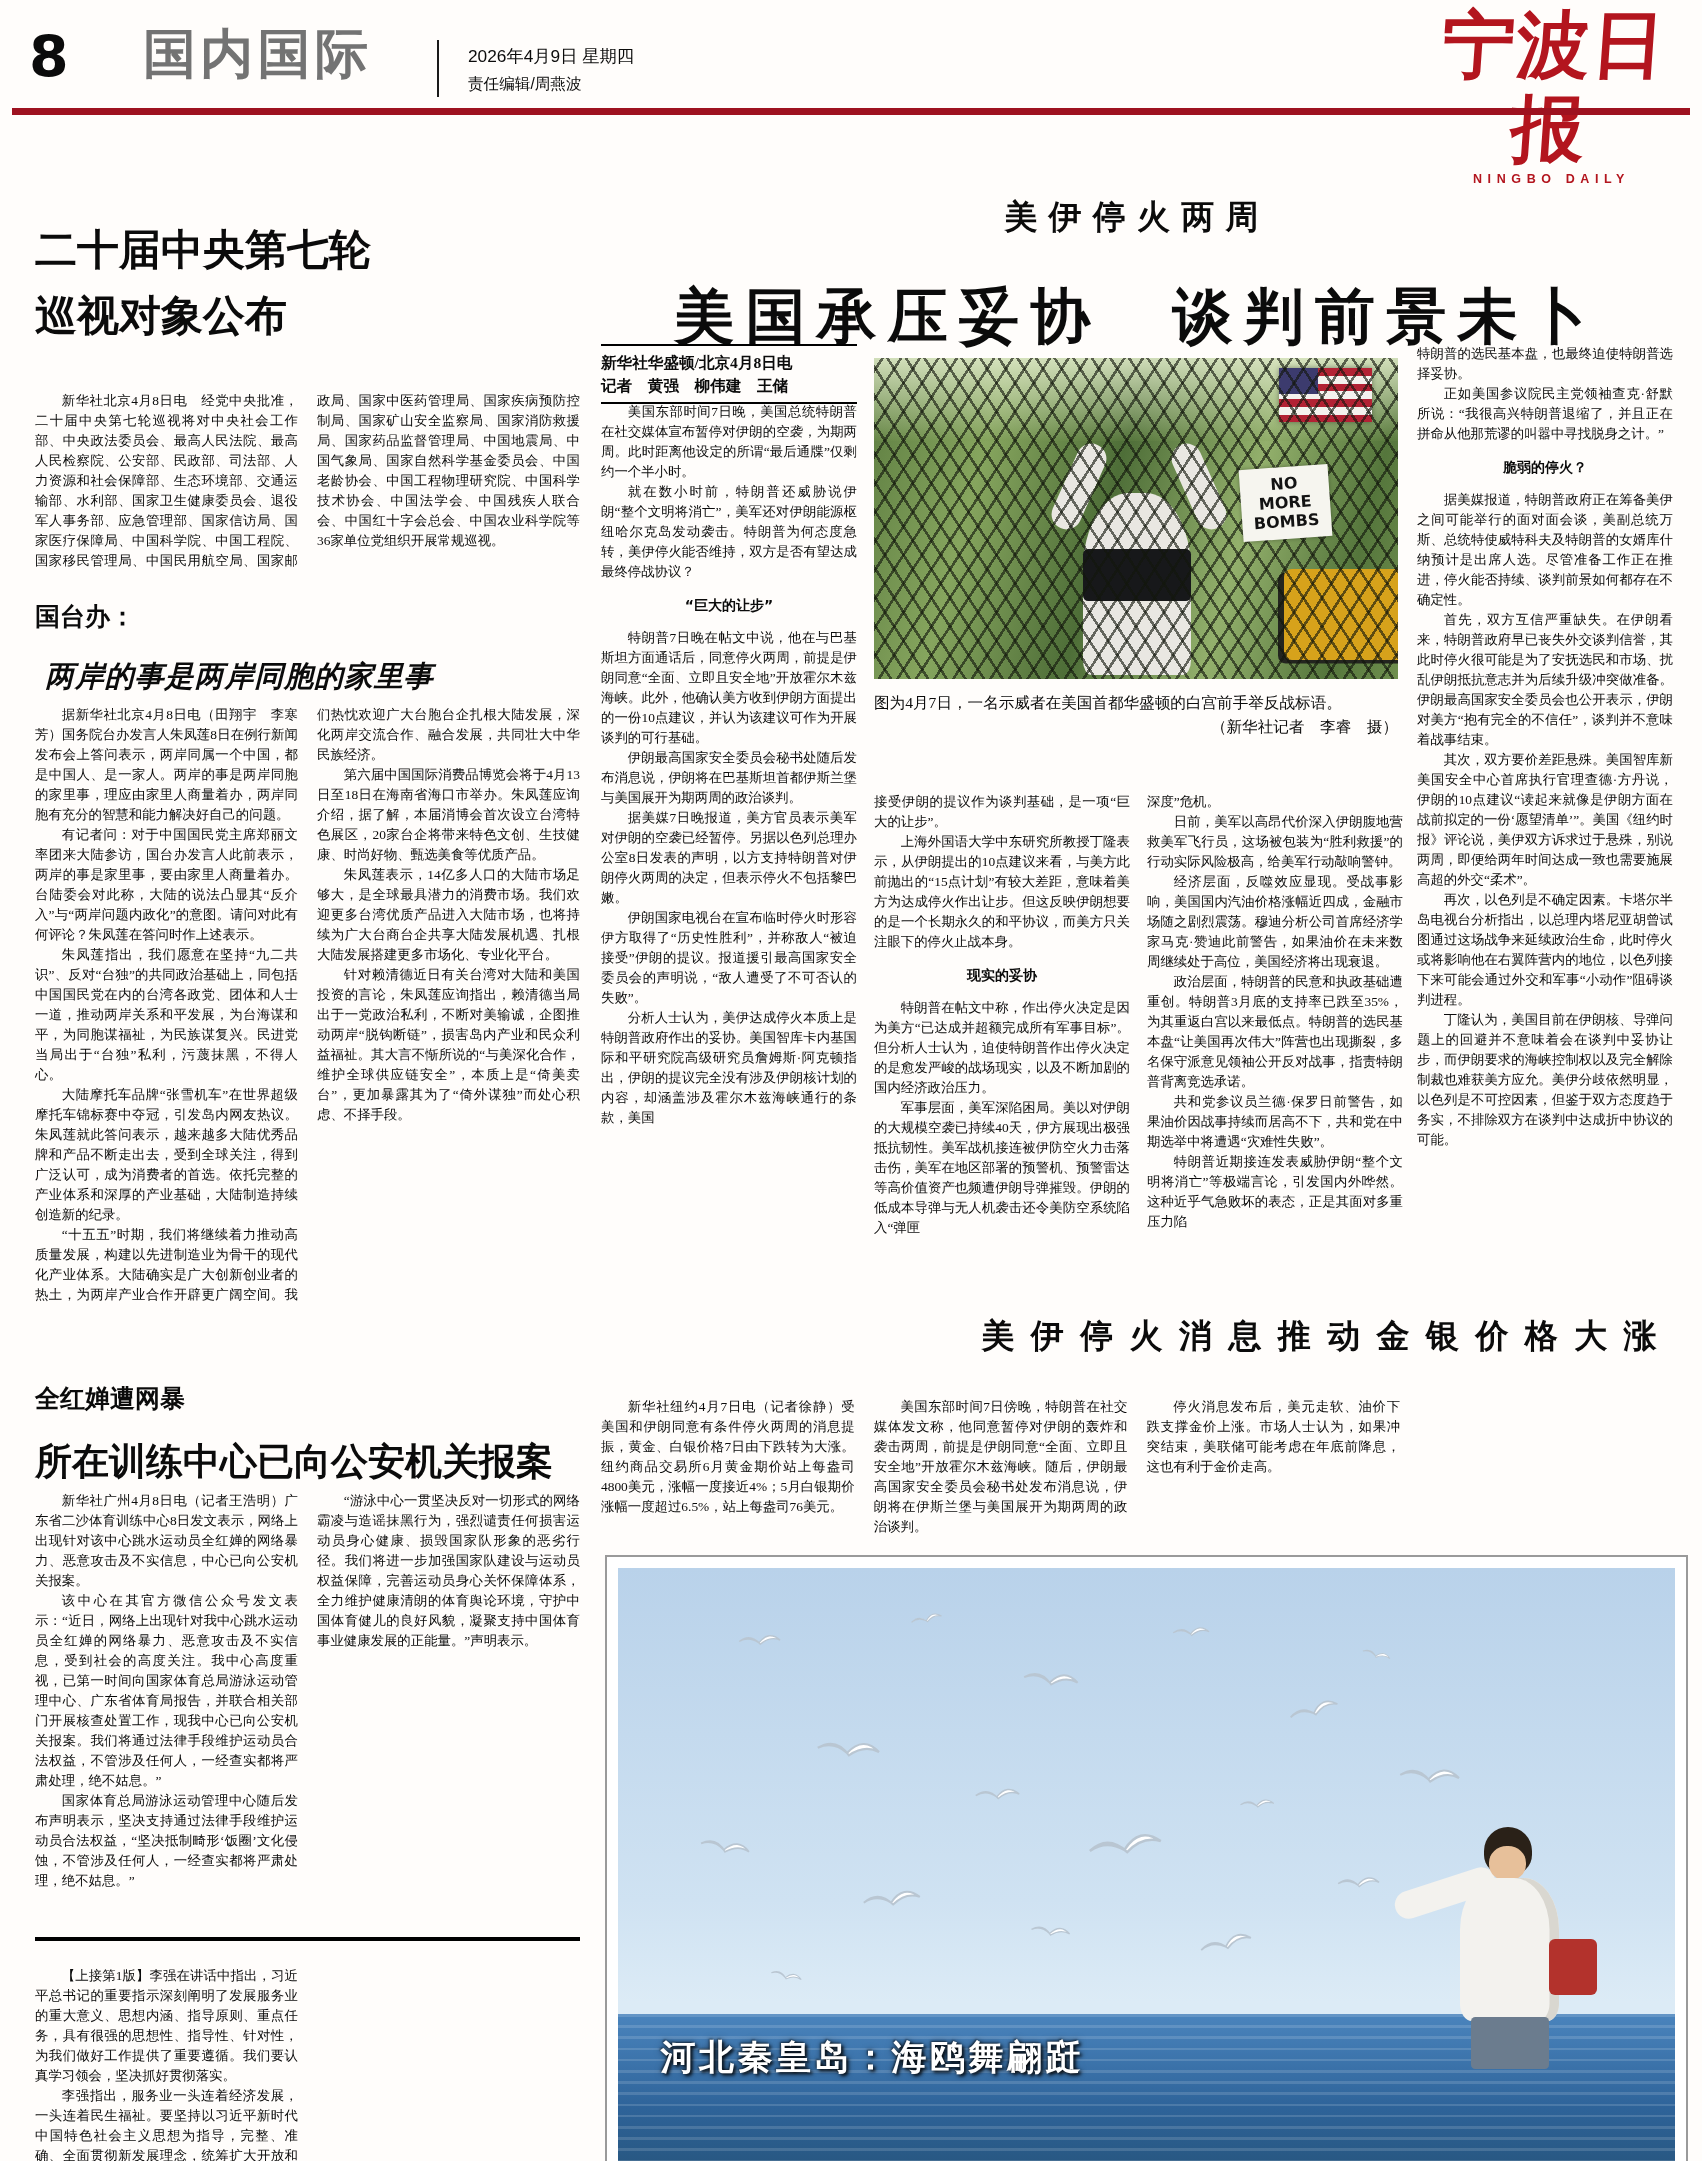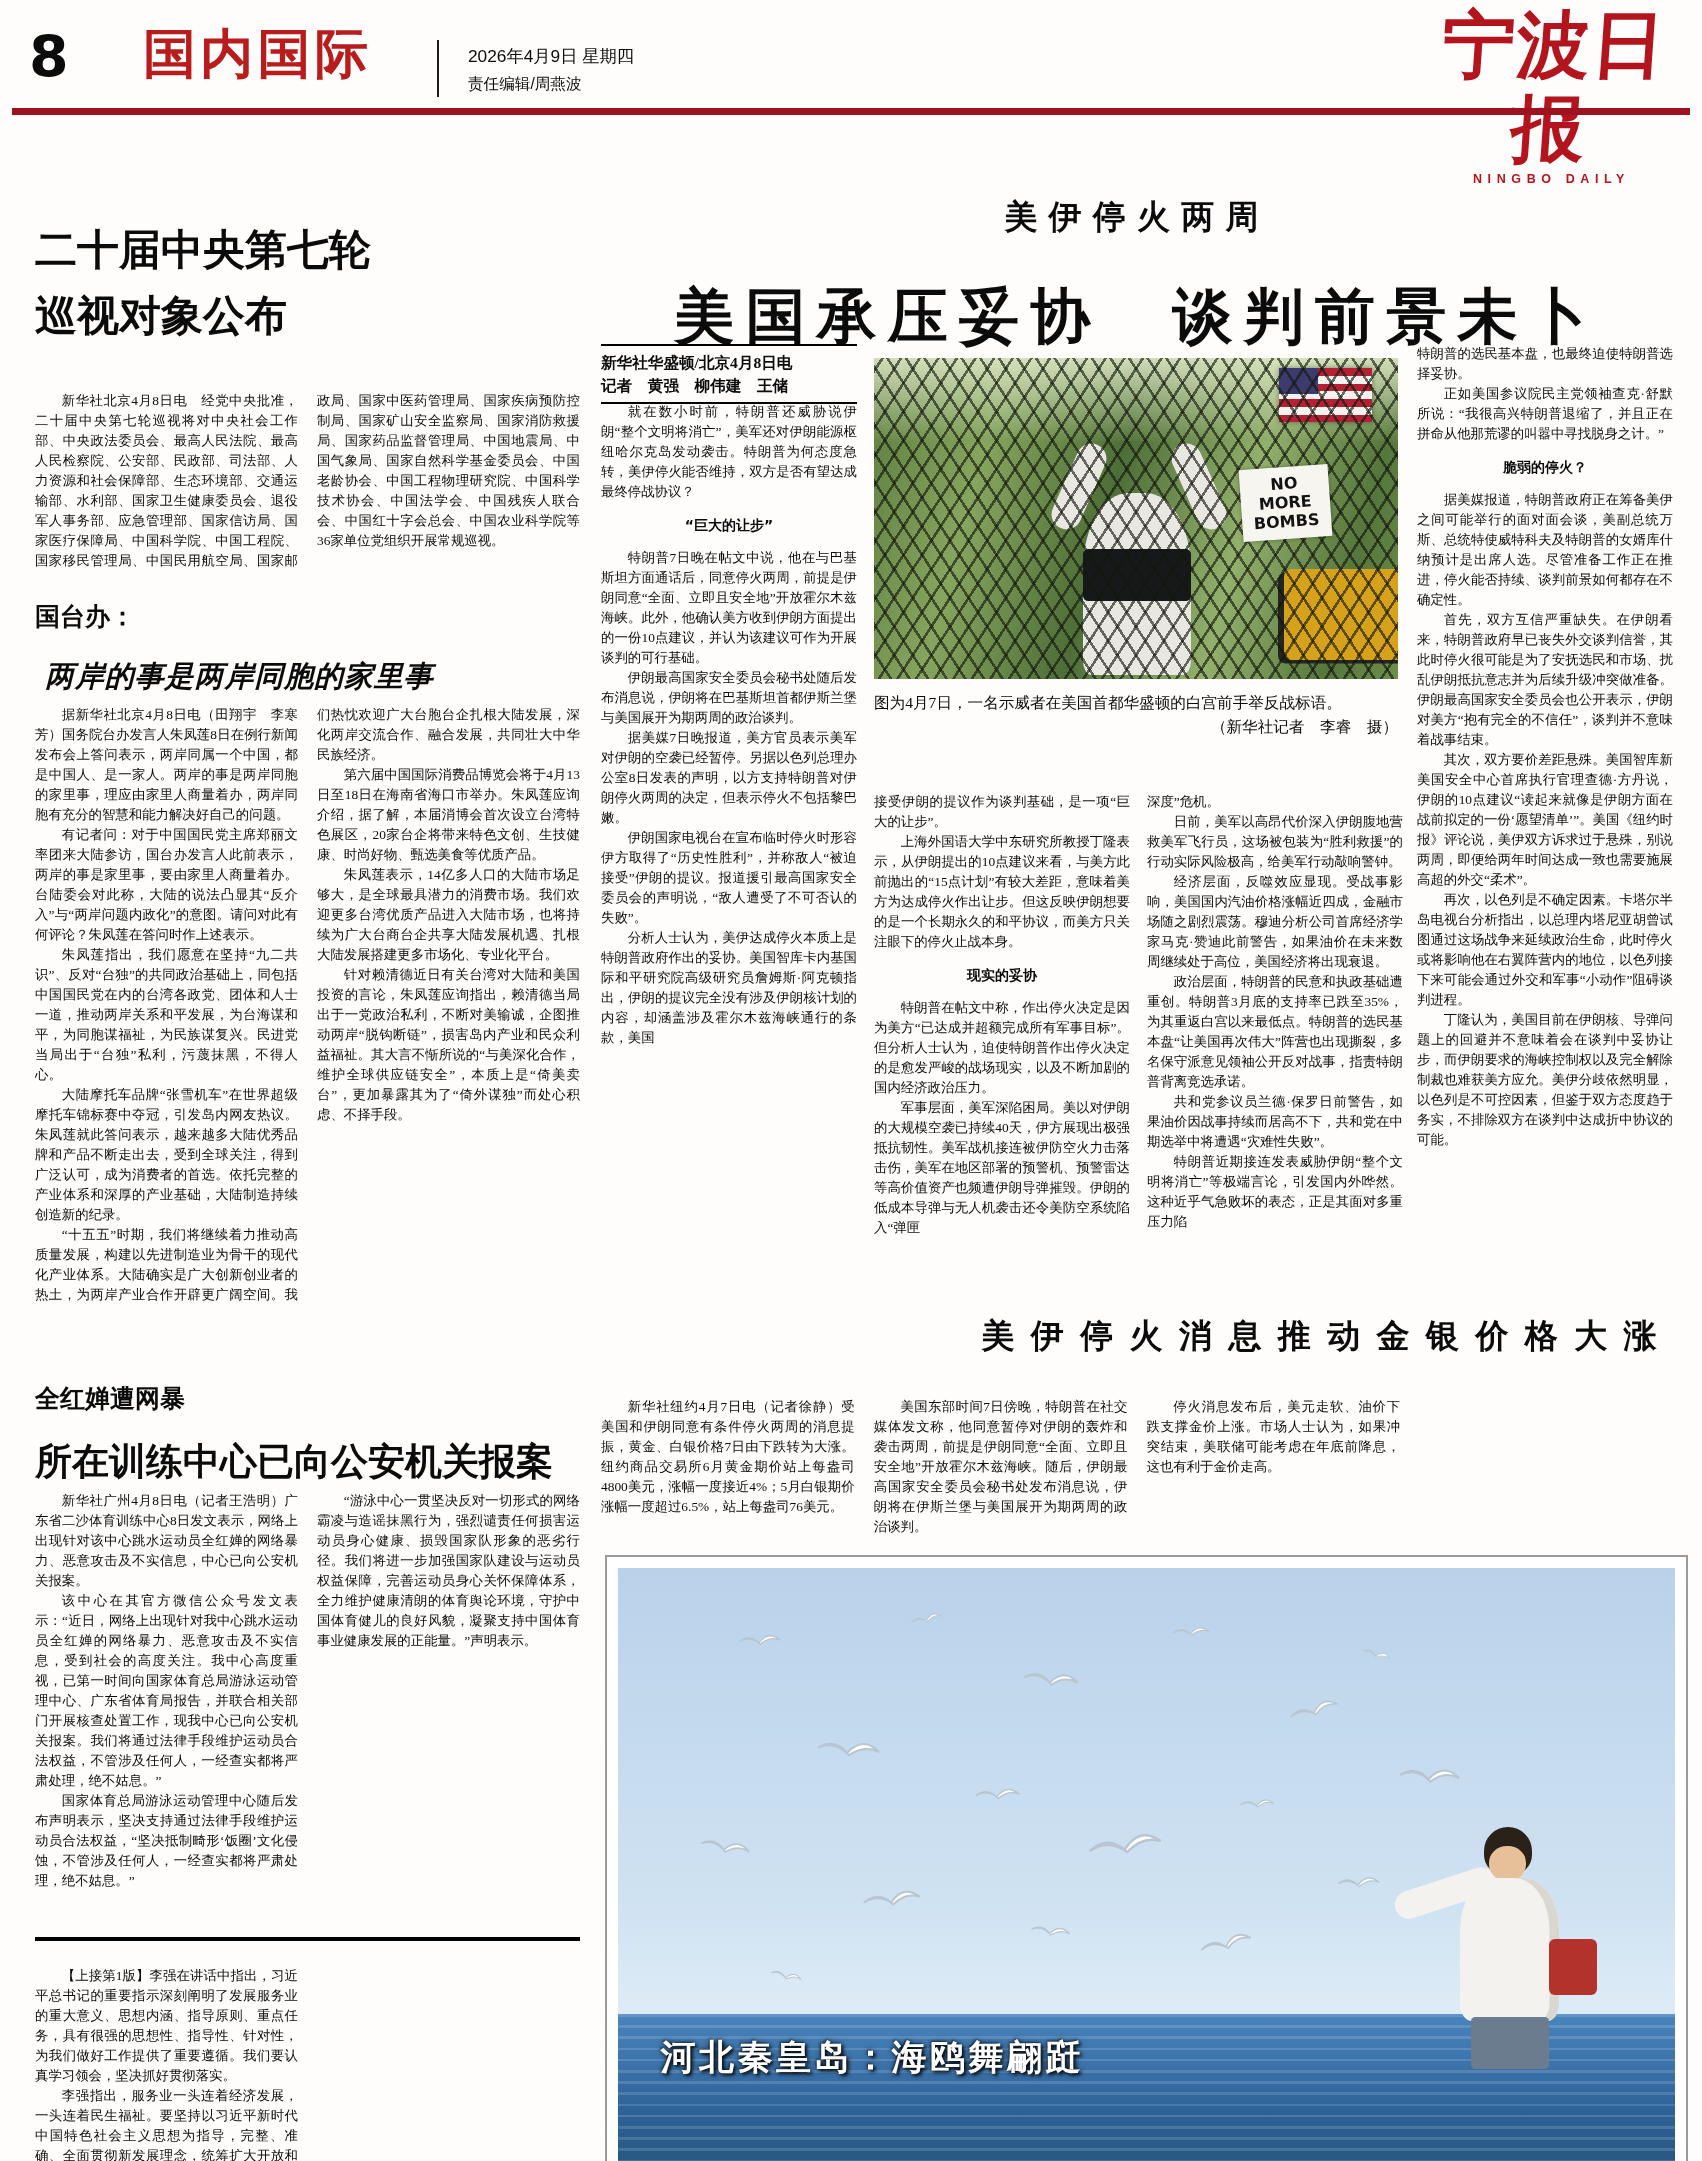--- a/index.html
+++ b/index.html
@@ -2,21 +2,21 @@
 <html style="font-size:7px"><head>
 <meta charset="utf-8">
 <style>
   html,body{margin:0;padding:0;background:#e8e8e8;}
   .page{position:relative;width:1702px;height:2643px;background:#fffdfb;color:#0b0b0b;
         font-family:"Liberation Serif","DejaVu Serif",serif;overflow:hidden;margin:0 auto;}
   
   .pageno{position:absolute;left:29px;top:28.5px;font-family:"DejaVu Sans",sans-serif;
           font-weight:900;font-size:57px;line-height:1;}
   .section-title{position:absolute;left:143px;top:25px;font-family:"DejaVu Sans",sans-serif;
-          font-weight:900;font-size:53px;line-height:1.1;color:#b91c1c;letter-spacing:4.3px;}
+          font-weight:900;font-size:53px;line-height:1.1;color:#737373;letter-spacing:4.3px;}
   .hdr-divider{position:absolute;left:437px;top:40px;width:1.7px;height:57px;background:#1a1a1a;}
   .hdr-date{position:absolute;left:468px;top:43px;font-size:17.3px;line-height:27px;font-family:"Liberation Sans",sans-serif;}
   .hdr-editor{font-size:15.6px;}
   .masthead{position:absolute;left:1422px;top:2.6px;width:259px;text-align:center;color:#b3151e;}
   .masthead-cn{font-family:"DejaVu Serif",serif;font-weight:bold;font-size:73px;line-height:1.15;
           letter-spacing:1.7px;transform:skewX(-4deg);}
   .masthead-en{font-family:"Liberation Sans",sans-serif;font-weight:bold;font-size:12.5px;letter-spacing:5.6px;margin-top:2px;}
   .top-rule{position:absolute;left:12px;right:12px;top:108px;height:7px;background:#9e1220;}
   
   .body-txt{font-size:13.4px;line-height:20px;text-align:justify;}
@@ -147,20 +147,21 @@
       <p class="para">【上接第1版】李强在讲话中指出，习近平总书记的重要指示深刻阐明了发展服务业的重大意义、思想内涵、指导原则、重点任务，具有很强的思想性、指导性、针对性，为我们做好工作提供了重要遵循。我们要认真学习领会，坚决抓好贯彻落实。</p>
       <p class="para">李强指出，服务业一头连着经济发展，一头连着民生福祉。要坚持以习近平新时代中国特色社会主义思想为指导，完整、准确、全面贯彻新发展理念，统筹扩大开放和深化改革，推动生产性服务业向专业化和价值链高端延伸，推动生活性服务业向高品质和多样化升级，加快构建优质高效的服务业新体系，更好服务经济社会发展大局。</p>
     </div>
 
   <div class="abs main-kicker">美伊停火两周</div>
   <h1 class="abs headline main-headline">美国承压妥协　谈判前景未卜</h1>
   <div class="abs main-byline">新华社华盛顿/北京4月8日电
 记者　黄强　柳伟建　王储</div>
 
   <div class="abs body-txt main-colA">
+      <p class="para">美国东部时间7日晚，美国总统特朗普在社交媒体宣布暂停对伊朗的空袭，为期两周。此时距离他设定的所谓“最后通牒”仅剩约一个半小时。</p>
       <p class="para">就在数小时前，特朗普还威胁说伊朗“整个文明将消亡”，美军还对伊朗能源枢纽哈尔克岛发动袭击。特朗普为何态度急转，美伊停火能否维持，双方是否有望达成最终停战协议？</p>
       <h4 class="subhead">“巨大的让步”</h4>
       <p class="para">特朗普7日晚在帖文中说，他在与巴基斯坦方面通话后，同意停火两周，前提是伊朗同意“全面、立即且安全地”开放霍尔木兹海峡。此外，他确认美方收到伊朗方面提出的一份10点建议，并认为该建议可作为开展谈判的可行基础。</p>
       <p class="para">伊朗最高国家安全委员会秘书处随后发布消息说，伊朗将在巴基斯坦首都伊斯兰堡与美国展开为期两周的政治谈判。</p>
       <p class="para">据美媒7日晚报道，美方官员表示美军对伊朗的空袭已经暂停。另据以色列总理办公室8日发表的声明，以方支持特朗普对伊朗停火两周的决定，但表示停火不包括黎巴嫩。</p>
       <p class="para">伊朗国家电视台在宣布临时停火时形容伊方取得了“历史性胜利”，并称敌人“被迫接受”伊朗的提议。报道援引最高国家安全委员会的声明说，“敌人遭受了不可否认的失败”。</p>
       <p class="para">分析人士认为，美伊达成停火本质上是特朗普政府作出的妥协。美国智库卡内基国际和平研究院高级研究员詹姆斯·阿克顿指出，伊朗的提议完全没有涉及伊朗核计划的内容，却涵盖涉及霍尔木兹海峡通行的条款，美国</p>
     </div>
 
   <div class="abs photo1">

